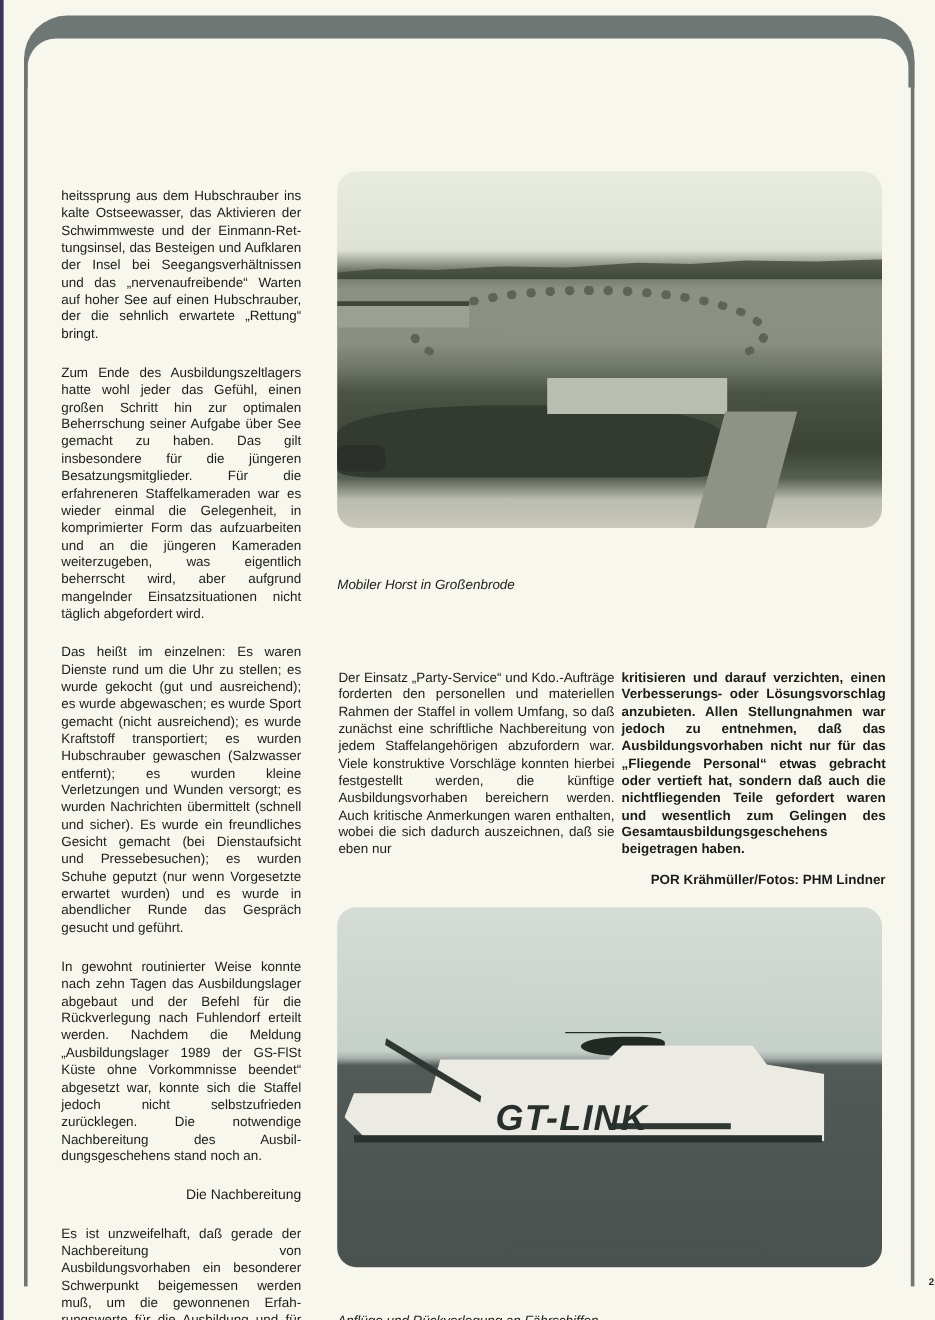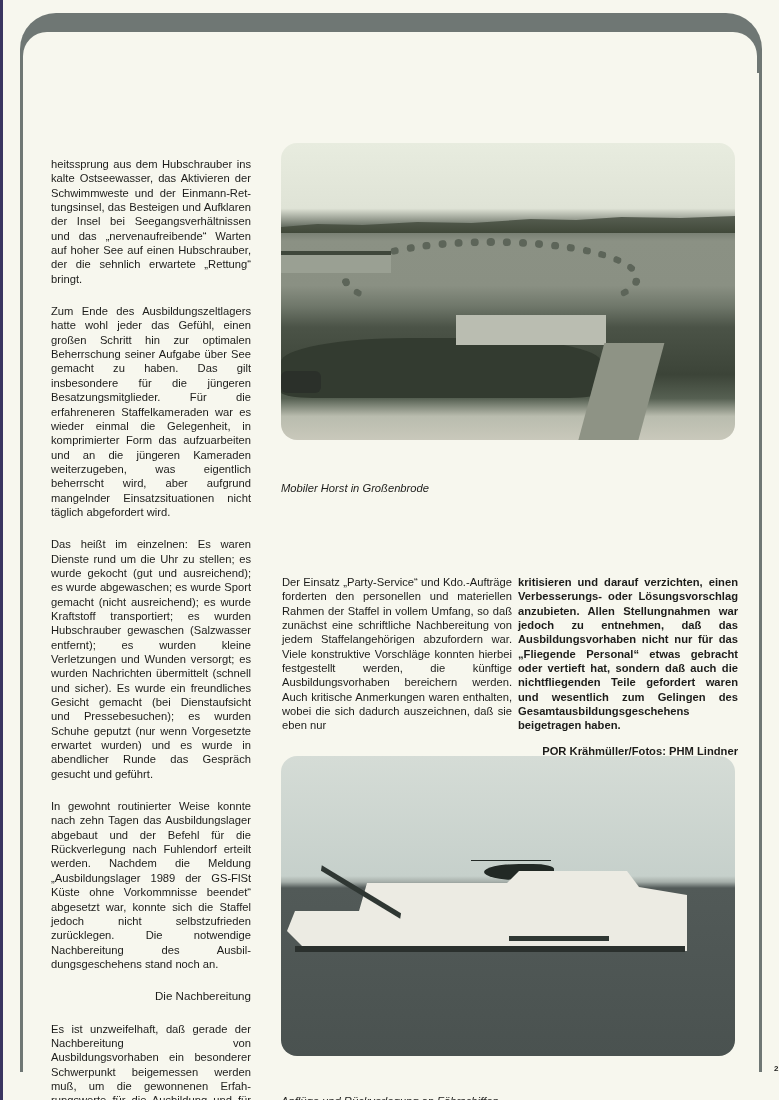--- a/index.html
+++ b/index.html
@@ -119,21 +119,21 @@
   .rotor {
     position: absolute; left: 190px; top: 104px; width: 80px; height: 1px;
     background: #222925;
   }
   .caption {
     position: absolute; font-style: italic; font-size: 11.2px; margin-top: 35px;
   }
   .caption-camp { left: 281px; top: 447px; }
   .caption-ship { left: 281px; top: 1060px; }
   .col-mid, .col-right {
-    position: absolute; top: 575px; width: 230px;
+    position: absolute; top: 558px; width: 230px;
     font-size: 11.2px; line-height: 14.35px; text-align: justify;
   }
   .col-mid { left: 282px; }
   .col-right { left: 518px; width: 220px; font-weight: bold; }
   .byline { text-align: right; padding-right: 0; margin-top: 11px; }
   .page-number {
     position: absolute; left: 774px; top: 1064px; font-size: 8px; font-weight: bold;
   }
 </style>
 </head>
@@ -174,16 +174,17 @@
   <p class="byline">POR Krähmüller/Fotos: PHM Lindner</p>
 </div>
 
 <div class="photo photo-ship">
   <div class="rotor"></div>
   <div class="helicopter"></div>
   <div class="ship-hull"></div>
   <div class="ship-stripe"></div>
   <div class="ship-stripe2"></div>
   <div class="ship-keel"></div>
+  <div class="ship-name">GT-LINK</div>
 </div>
 <div class="caption caption-ship">Anflüge und Rückverlegung an Fährschiffen</div>
 
 <div class="page-number">21</div>
 
 </body></html>

